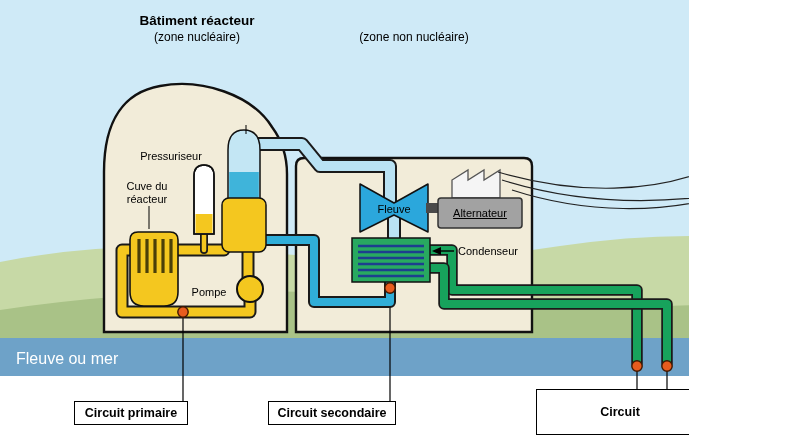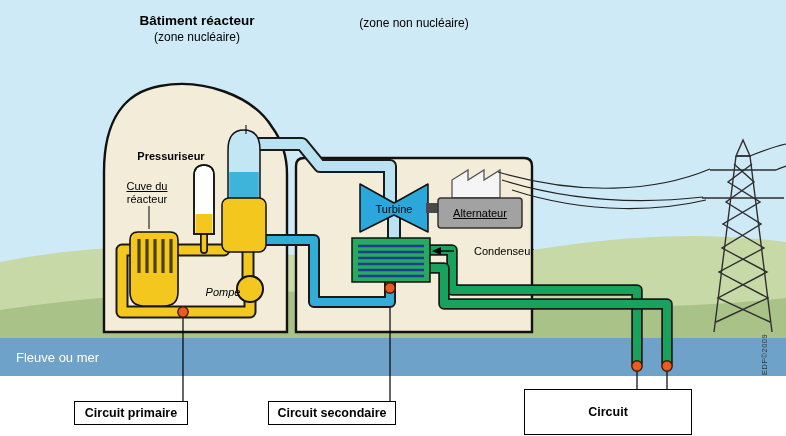--- a/index.html
+++ b/index.html
@@ -1,29 +1,29 @@
 <!DOCTYPE html>
 <html><head>
 <meta charset="utf-8">
 <style>
   html,body { margin:0; padding:0; background:#fff; }
   #stage {
-    position:relative; width:786px; height:436px; overflow:hidden;
+    position:relative; width:689px; height:436px; overflow:hidden;
     font-family:"Liberation Sans", sans-serif; background:#fff;
   }
   #diagram-svg { position:absolute; inset:0; }
   .lbl {
     position:absolute; transform:translateX(-50%);
     font-size:11px; line-height:13px; color:#000;
     text-align:center; white-space:nowrap;
   }
   .lbl-left { position:absolute; font-size:11px; line-height:13px; color:#000; white-space:nowrap; }
   .title { font-size:13.5px; font-weight:bold; }
   .subtitle { font-size:12px; }
-  .water-text { position:absolute; color:#fff; font-size:13px; white-space:nowrap; }
+  .water-text { position:absolute; color:#fff; font-size:16px; white-space:nowrap; }
   .circuit-box {
     position:absolute; background:#fff; border:1.3px solid #000;
     display:flex; flex-direction:column; align-items:center; justify-content:center;
     font-size:12.5px; font-weight:bold; color:#000; line-height:15px; text-align:center;
   }
   .credit {
     position:absolute; left:760px; top:375px;
     transform:rotate(-90deg); transform-origin:left top;
     font-size:7.5px; color:#333; letter-spacing:0.5px; white-space:nowrap;
   }
@@ -155,34 +155,34 @@
     <g fill="#e85c1e" stroke="#401800" stroke-width="1.4">
       <circle cx="183" cy="312" r="5.2"></circle>
       <circle cx="390" cy="288" r="5.2"></circle>
       <circle cx="637" cy="366" r="5.2"></circle>
       <circle cx="667" cy="366" r="5.2"></circle>
     </g>
   </svg>
 
   <div class="lbl title" style="left:197px; top:14px;">Bâtiment réacteur</div>
   <div class="lbl subtitle" style="left:197px; top:31px;">(zone nucléaire)</div>
-  <div class="lbl subtitle" style="left:414px; top:17px;">(zone non nucléaire)</div>
+  <div class="lbl subtitle" style="left:414px; top:31px;">(zone non nucléaire)</div>
 
-  <div class="lbl" style="left:171px; top:150px;font-weight:bold;">Pressuriseur</div>
+  <div class="lbl" style="left:171px; top:150px;">Pressuriseur</div>
   <div class="lbl" style="left:147px; top:180px;">
-    <span style="display:block;text-decoration:underline;">Cuve du</span>
+    <span style="display:block;">Cuve du</span>
     <span style="display:block;">réacteur</span>
   </div>
-  <div class="lbl" style="left:223px; top:286px;font-style:italic;">Pompe</div>
-  <div class="lbl" style="left:394px; top:203px;">Turbine</div>
+  <div class="lbl" style="left:209px; top:286px;">Pompe</div>
+  <div class="lbl" style="left:394px; top:203px;">Fleuve</div>
   <div class="lbl" style="left:480px; top:207px;text-decoration:underline;">Alternateur</div>
-  <div class="lbl-left" style="left:458px; top:245px;padding-left:16px;">Condenseur</div>
+  <div class="lbl-left" style="left:458px; top:245px;">Condenseur</div>
 
   <div class="water-text" style="left:16px; top:350px;">Fleuve ou mer</div>
 
   <div class="circuit-box" style="left:74px; top:401px; width:112px; height:22px;">Circuit primaire</div>
   <div class="circuit-box" style="left:268px; top:401px; width:126px; height:22px;">Circuit secondaire</div>
-  <div class="circuit-box" style="left:524px; top:389px; width:166px; height:44px;text-align:right;">
+  <div class="circuit-box" style="left:536px; top:389px; width:166px; height:44px;text-align:right;">
     <span>Circuit</span>
   </div>
 
   <div class="credit">EDF©2009</div>
 </div>
 
 </body></html>

